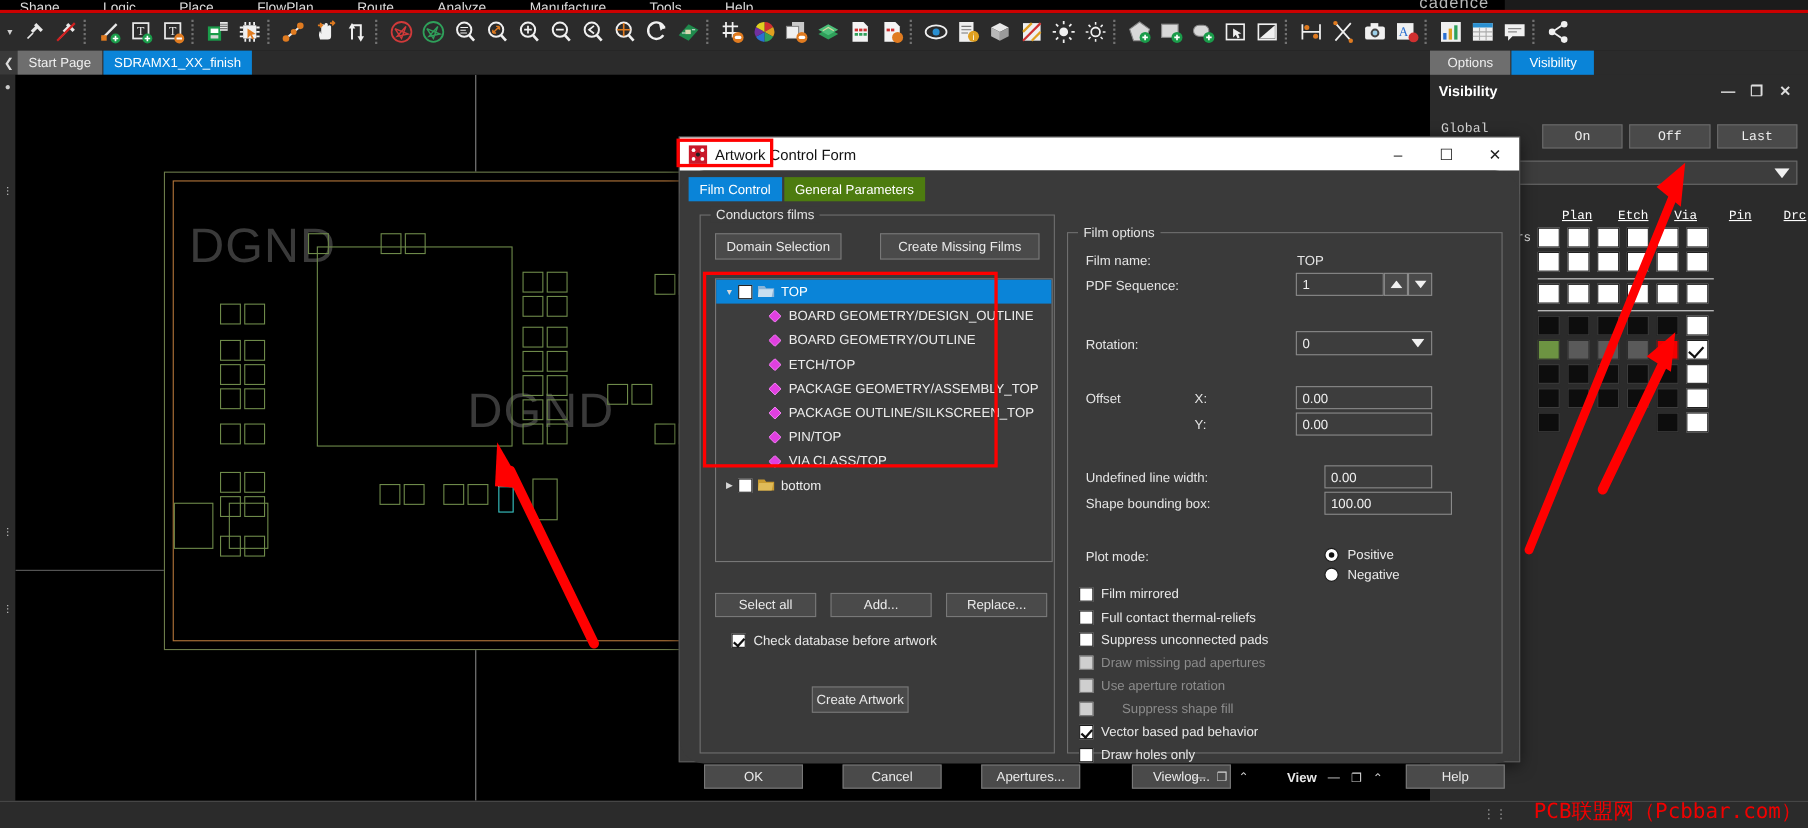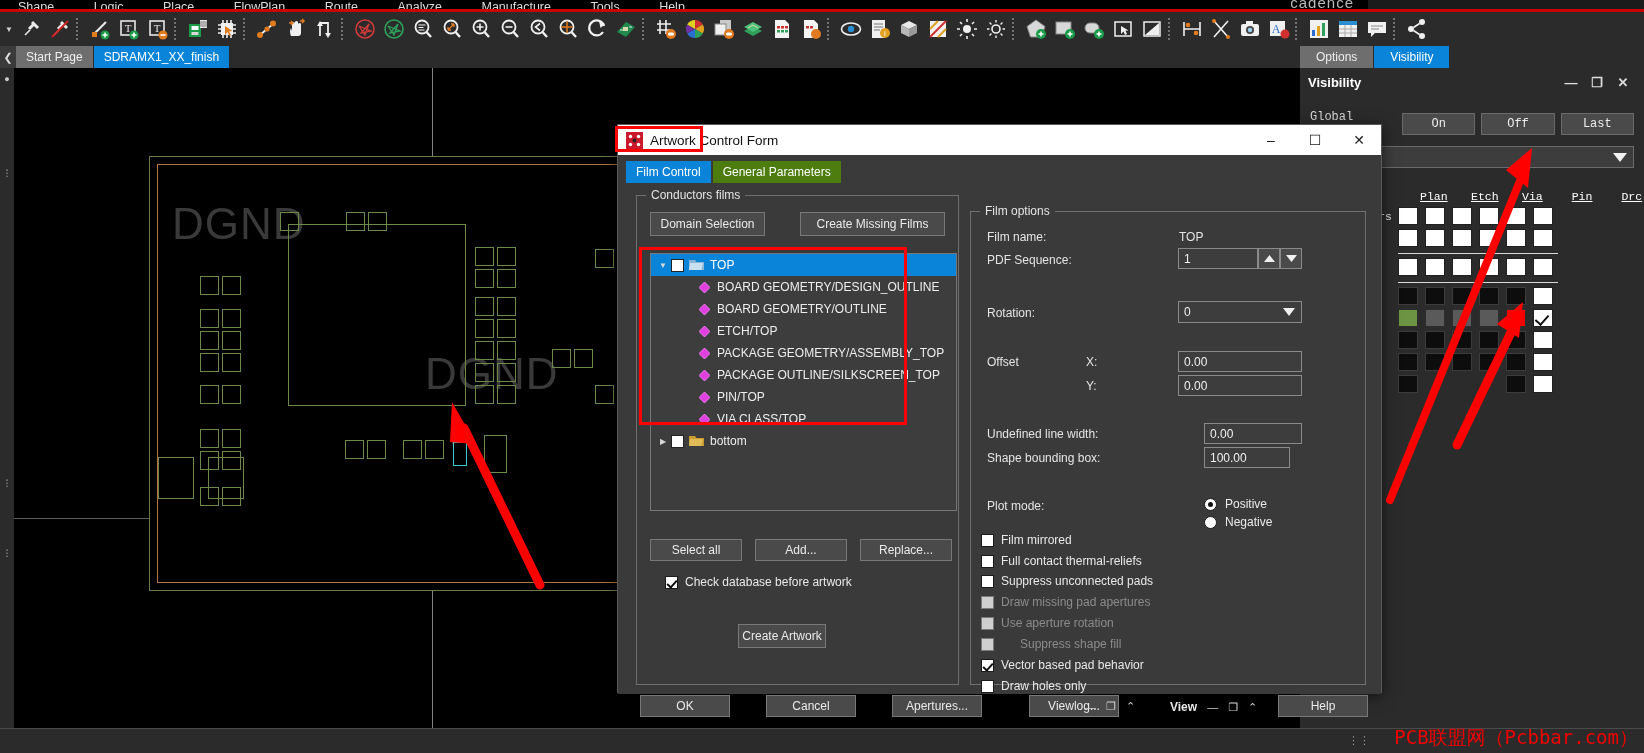--- a/index.html
+++ b/index.html
@@ -185,21 +185,21 @@
     box-shadow: 0 3px 14px rgba(0,0,0,.6);
   }
   .dlg-title {
     height: 30px; background: #fff; display: flex; align-items: center;
     padding-left: 8px;
   }
   .dlg-title .ttxt { font-size: 13.5px; color: #111; margin-left: 7px; }
   .dlg-title .sp { flex: 1; }
   .dlg-wb { width: 44px; height: 30px; display:flex; align-items:center; justify-content:center;
     color: #222; font-size: 14px; }
-  .dlg-body { position: relative; height: 539px; background: #3a3a3a; }
+  .dlg-body { position: relative; height: 539px; background: #3a3a3a; border-radius: 22px; }
 
   .dtabs { display: flex; padding: 6px 0 0 8px; gap: 2px; }
   .dtab {
     padding: 4px 10px; font-size: 12px; color: #fff; background: #4d7c0f;
   }
   .dtab.active { background: #0a84d8; }
 
   .groupbox {
     position: absolute; border: 1px solid #6f6f6f;
   }
@@ -1052,21 +1052,21 @@
         <span class="fieldlabel" style="left:16px; top:143px;">Offset</span>
         <span class="fieldlabel" style="left:115px; top:143px;">X:</span>
         <div class="textbox" style="left:207px; top:139px; width:124px; height:21px;">0.00</div>
         <span class="fieldlabel" style="left:115px; top:167px;">Y:</span>
         <div class="textbox" style="left:207px; top:163px; width:124px; height:21px;">0.00</div>
 
         <span class="fieldlabel" style="left:16px; top:215px;">Undefined line width:</span>
         <div class="textbox" style="left:233px; top:211px; width:98px; height:21px;">0.00</div>
 
         <span class="fieldlabel" style="left:16px; top:239px;">Shape bounding box:</span>
-        <div class="textbox" style="left:233px; top:235px; width:86px; height:21px;">100.00</div>
+        <div class="textbox" style="left:233px; top:235px; width:116px; height:21px;">100.00</div>
 
         <span class="fieldlabel" style="left:16px; top:287px;">Plot mode:</span>
         <div class="radio" style="left:233px; top:285px;">
           <span class="rb on"></span>
           <span>Positive</span>
         </div>
         <div class="radio" style="left:233px; top:303px;">
           <span class="rb"></span>
           <span>Negative</span>
         </div>

